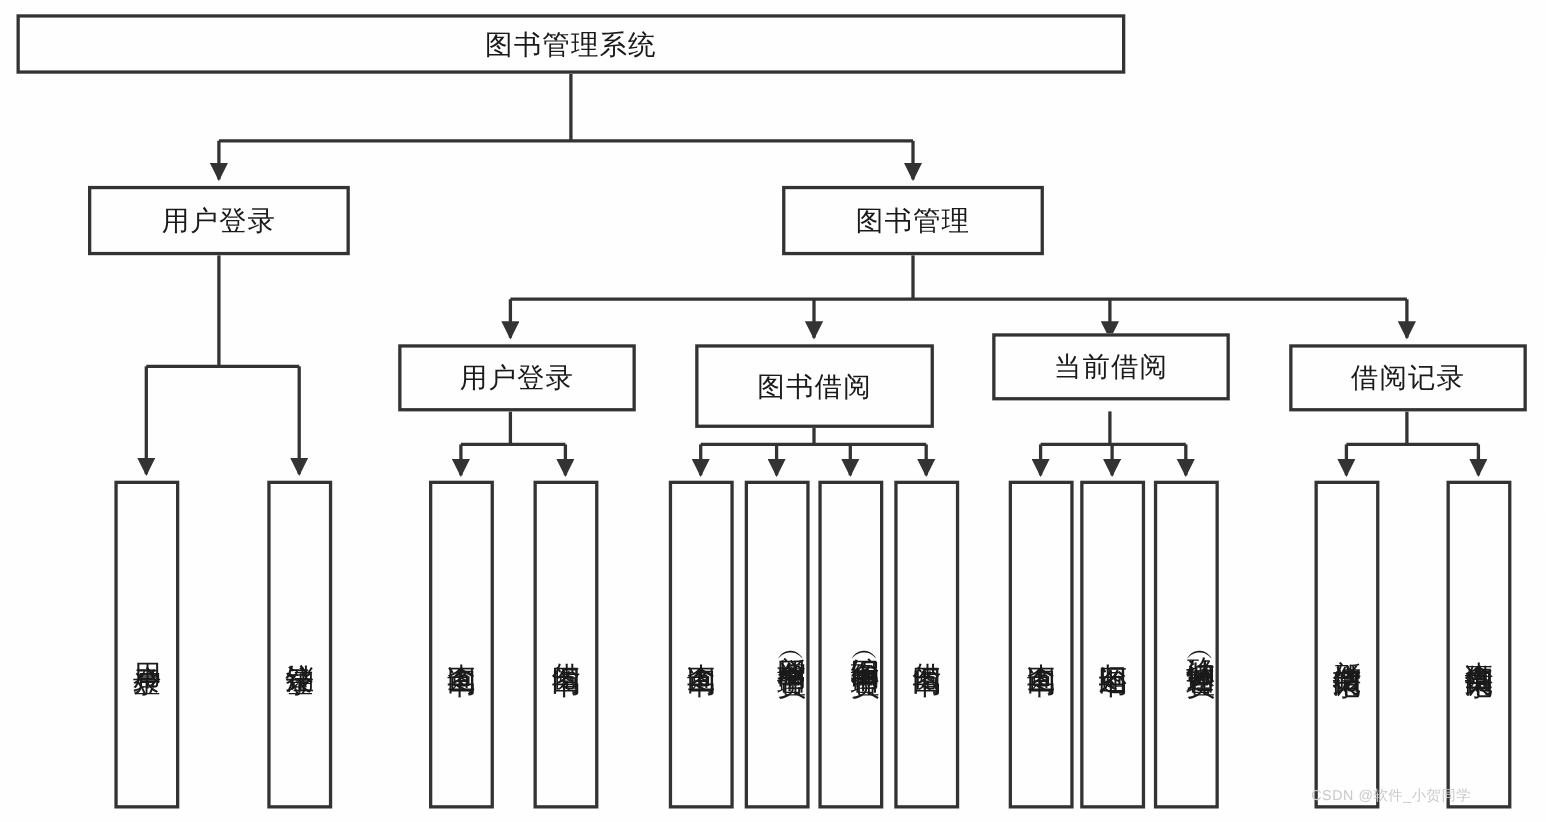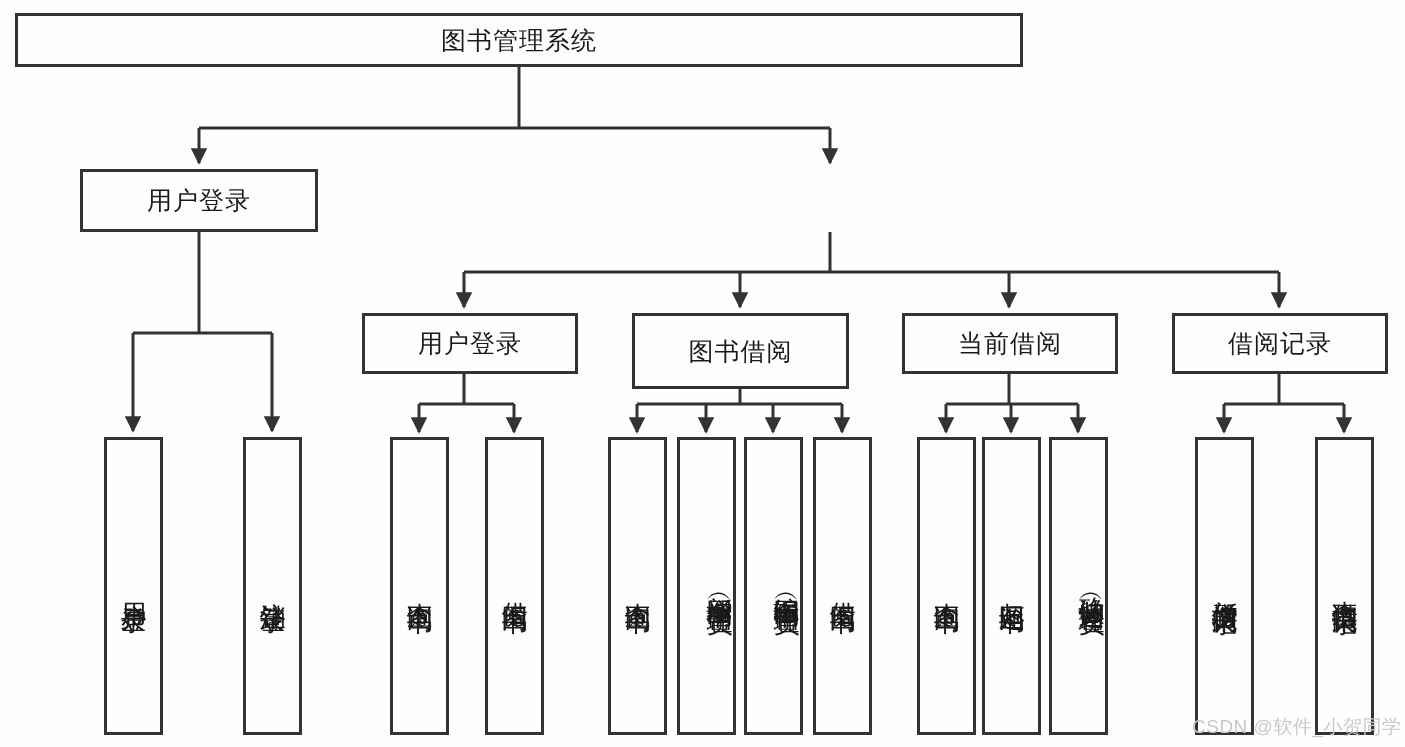--- a/index.html
+++ b/index.html
@@ -46,21 +46,21 @@
     padding: 6px 0;
   }
   .node.vert.topalign {
     align-items: flex-start;
     justify-content: center;
     padding-top: 4px;
   }
   .watermark {
     position: absolute;
     color: #c9c9c9;
-    font-size: 19px;
+    font-size: 13px;
     letter-spacing: 0.5px;
     white-space: nowrap;
   }
 </style>
 </head>
 <body>
 
 <div id="canvas">
 
   <svg class="wires" viewBox="0 0 1405 747" xmlns="http://www.w3.org/2000/svg">
@@ -109,24 +109,25 @@
       <path d="M 1279 374 L 1279 404"></path>
       <path d="M 1224 404 L 1344 404"></path>
       <path d="M 1224 404 L 1224 432" marker-end="url(#arrow)"></path>
       <path d="M 1344 404 L 1344 432" marker-end="url(#arrow)"></path>
     </g>
   </svg>
 
   <div class="node horiz" style="left:15px; top:13px; width:1008px; height:54px;font-family:Liberation Serif, serif;">图书管理系统</div>
 
   <div class="node horiz" style="left:80px; top:169px; width:238px; height:63px;">用户登录</div>
+  <div class="node horiz" style="left:711px; top:169px; width:238px; height:63px;">图书管理</div>
 
   <div class="node horiz" style="left:362px; top:313px; width:216px; height:61px;">用户登录</div>
   <div class="node horiz" style="left:632px; top:313px; width:217px; height:76px;">图书借阅</div>
-  <div class="node horiz" style="left:902px; top:313px; width:216px; height:61px;">当前借阅</div>
+  <div class="node horiz" style="left:902px; top:303px; width:216px; height:61px;">当前借阅</div>
   <div class="node horiz" style="left:1172px; top:313px; width:216px; height:61px;">借阅记录</div>
 
   <div class="node vert" style="left:104px; top:437px; width:59px; height:298px;">用户登录</div>
   <div class="node vert" style="left:243px; top:437px; width:59px; height:298px;">注销登录</div>
 
   <div class="node vert" style="left:390px; top:437px; width:59px; height:298px;">查询图书</div>
   <div class="node vert" style="left:485px; top:437px; width:59px; height:298px;">借阅图书</div>
 
   <div class="node vert" style="left:608px; top:437px; width:59px; height:298px;">查询图书</div>
   <div class="node vert topalign" style="left:677px; top:437px; width:59px; height:298px;">新增图书（管理员）</div>

